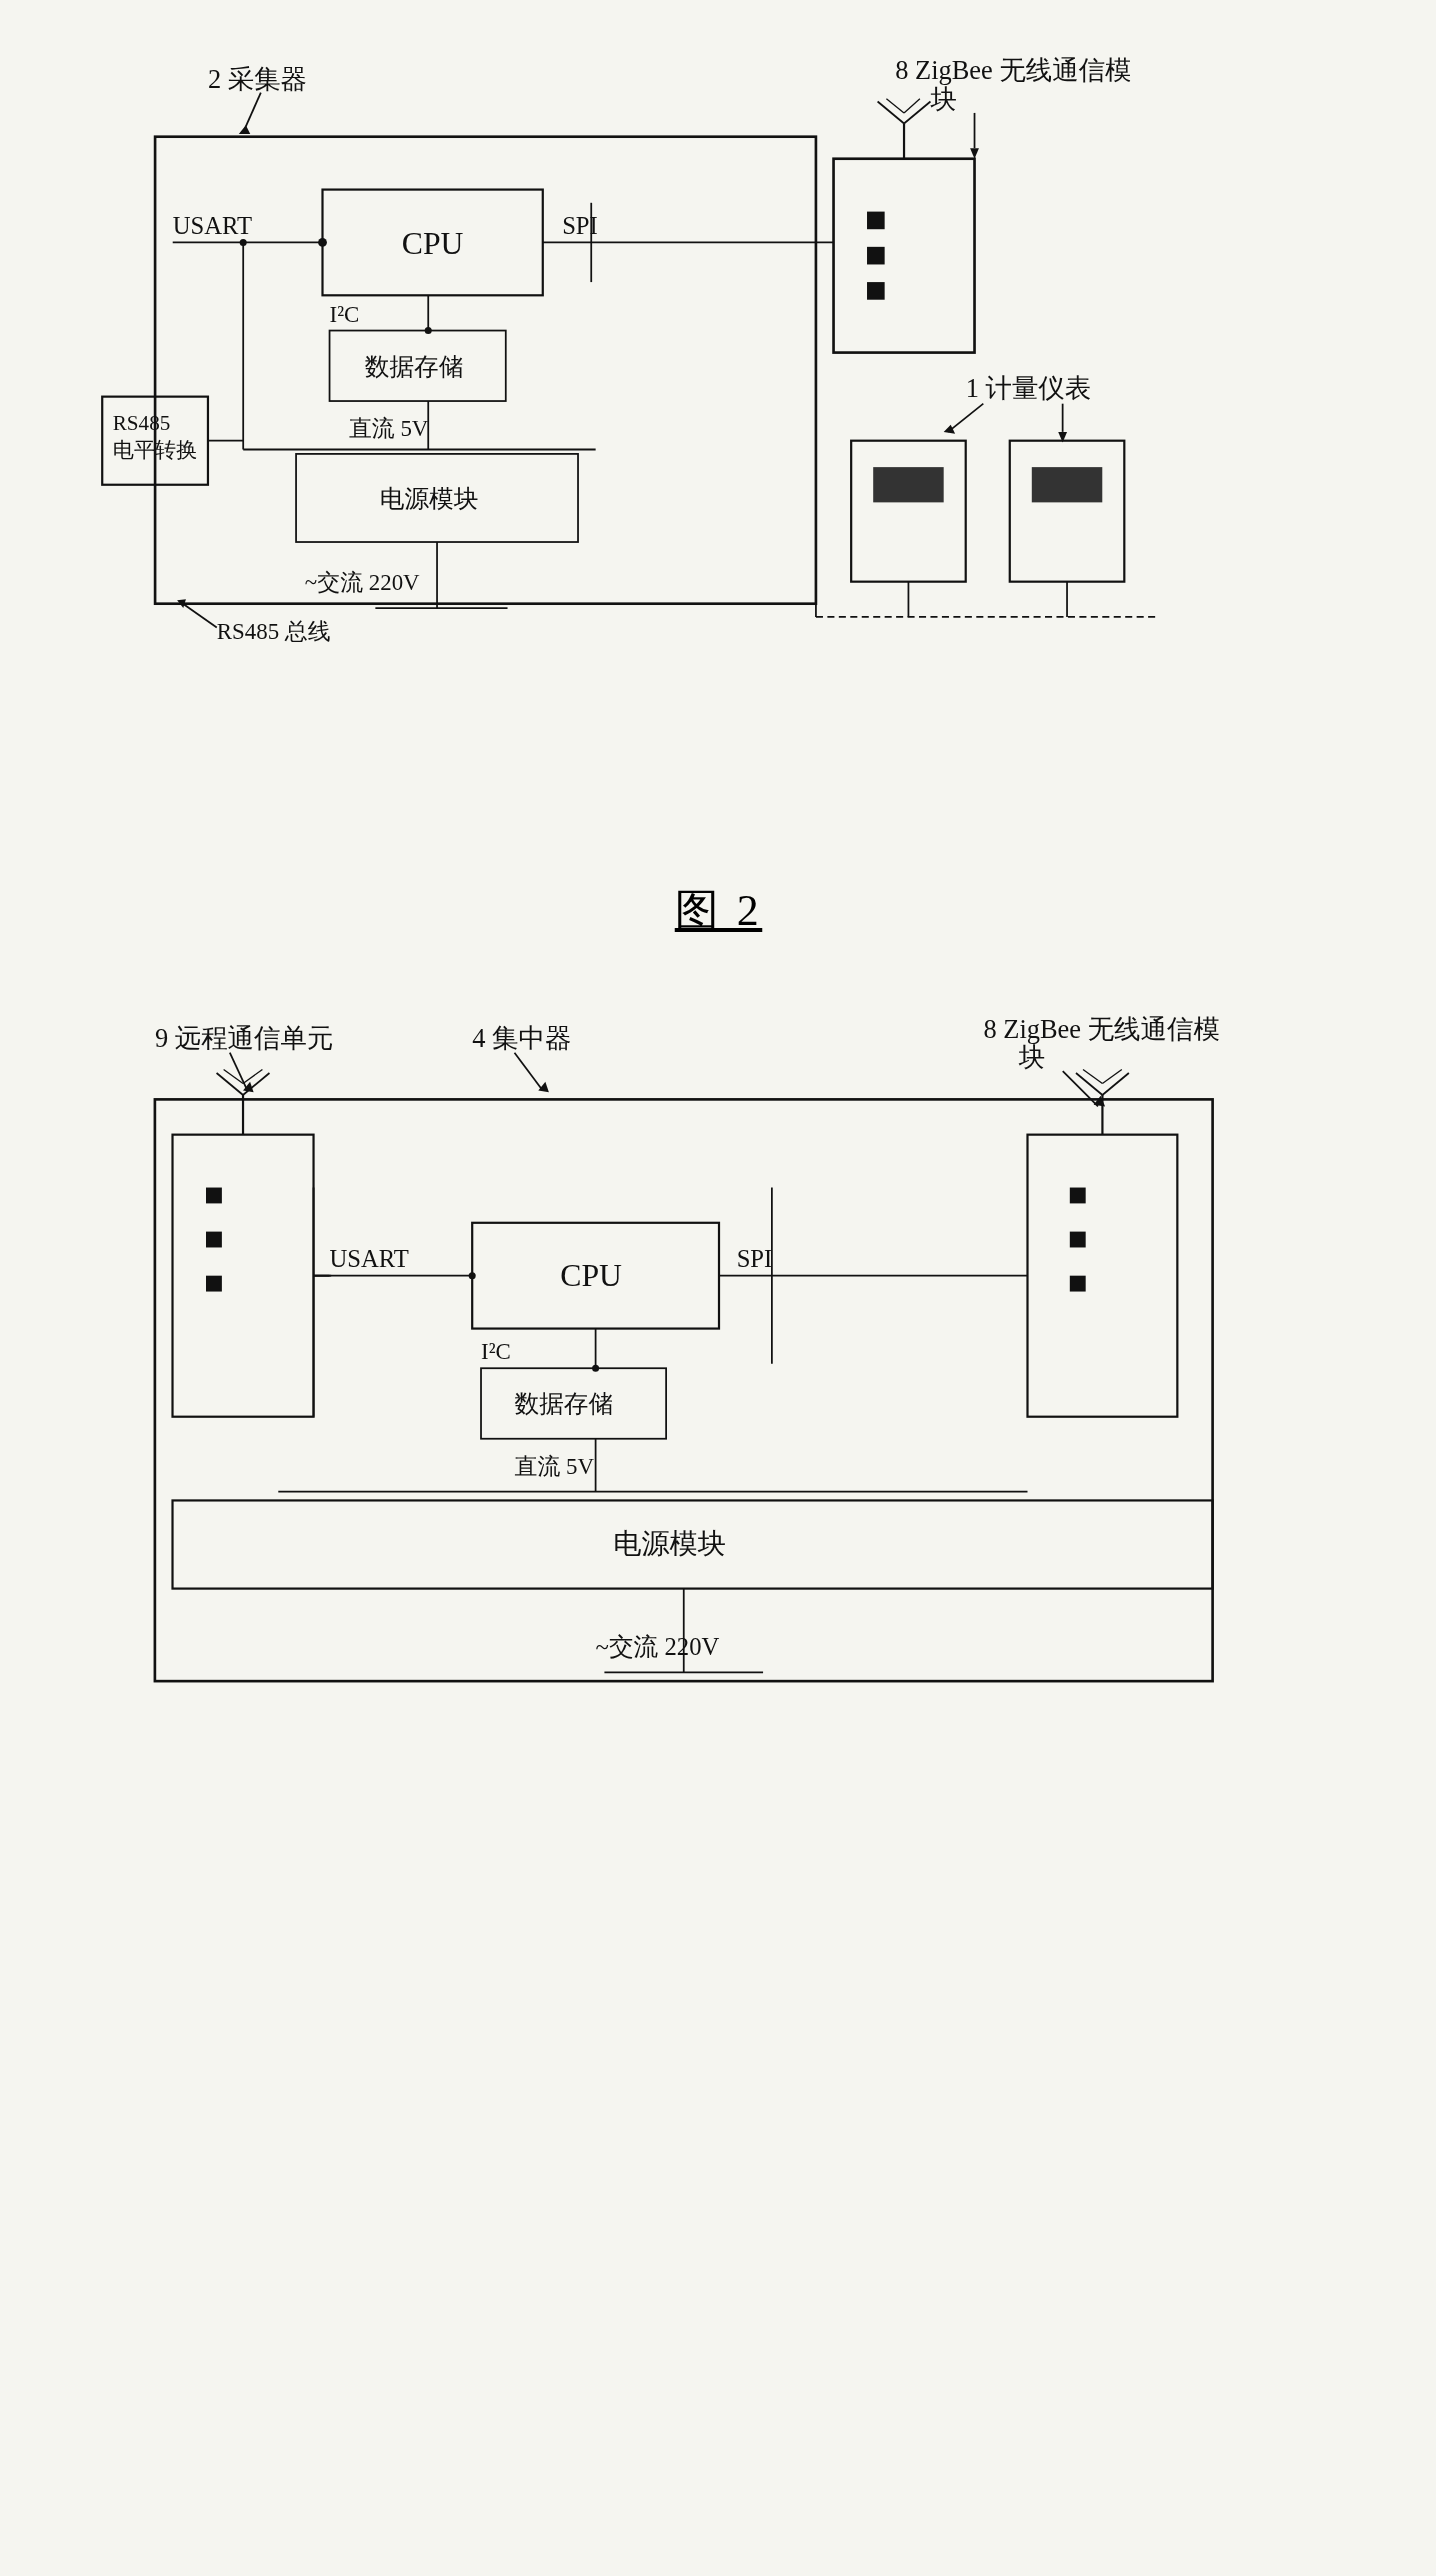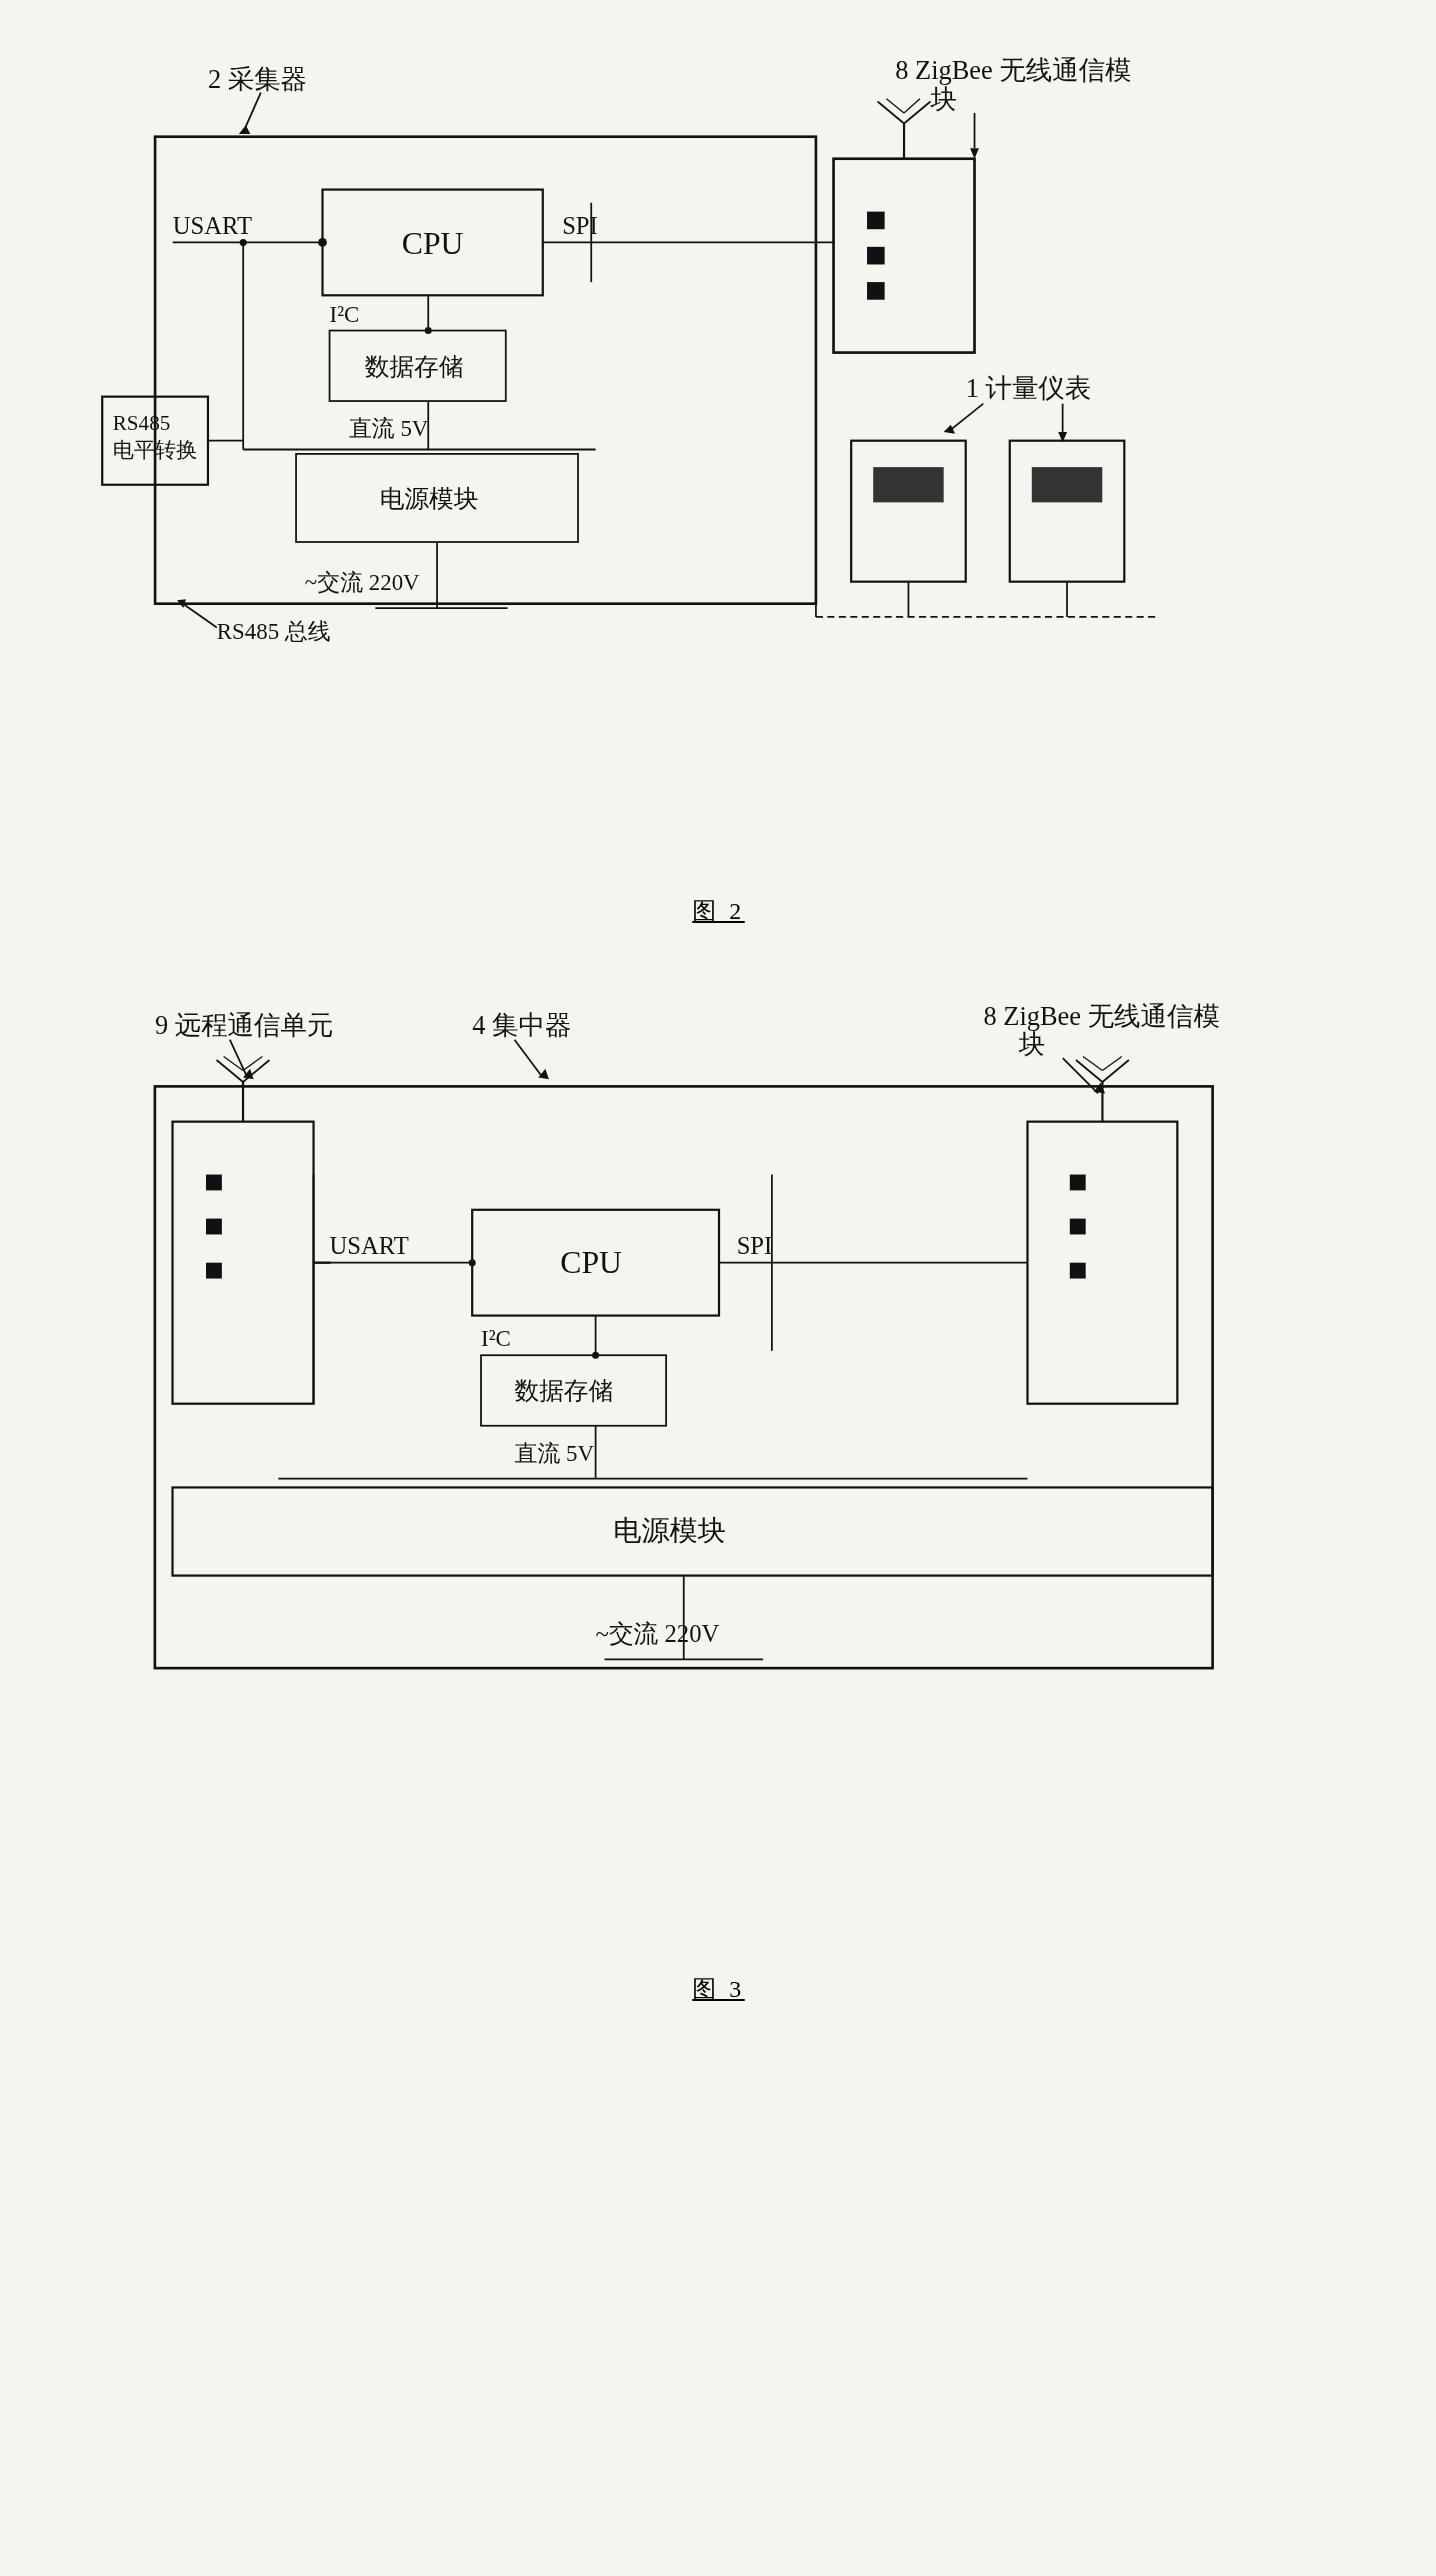--- a/index.html
+++ b/index.html
@@ -15,22 +15,22 @@
     }
 
     .diagram-section {
       width: 1234px;
       margin-bottom: 71px;
       text-decoration: underline;
     }
 
     .diagram-title {
       text-align: center;
-      font-size: 24px;
-      margin-top: 49px;
+      font-size: 44px;
+      margin-top: 35px;
       letter-spacing: 3.5px;
     }
 
     svg {
       display: block;
       overflow: visible;
     }
 
     
     text {
@@ -225,15 +225,14 @@
 
     <line x1="660" y1="655" x2="660" y2="750" stroke="#111" stroke-width="2"></line>
 
     <line x1="570" y1="750" x2="750" y2="750" stroke="#111" stroke-width="2"></line>
 
     <line x1="240" y1="200" x2="240" y2="460" stroke="#111" stroke-width="2"></line>
     <line x1="240" y1="300" x2="260" y2="300" stroke="#111" stroke-width="2"></line>
 
   </svg>
 
-  <div class="diagram-title">图 3</div>
 </div>
 
 
 </body></html>

